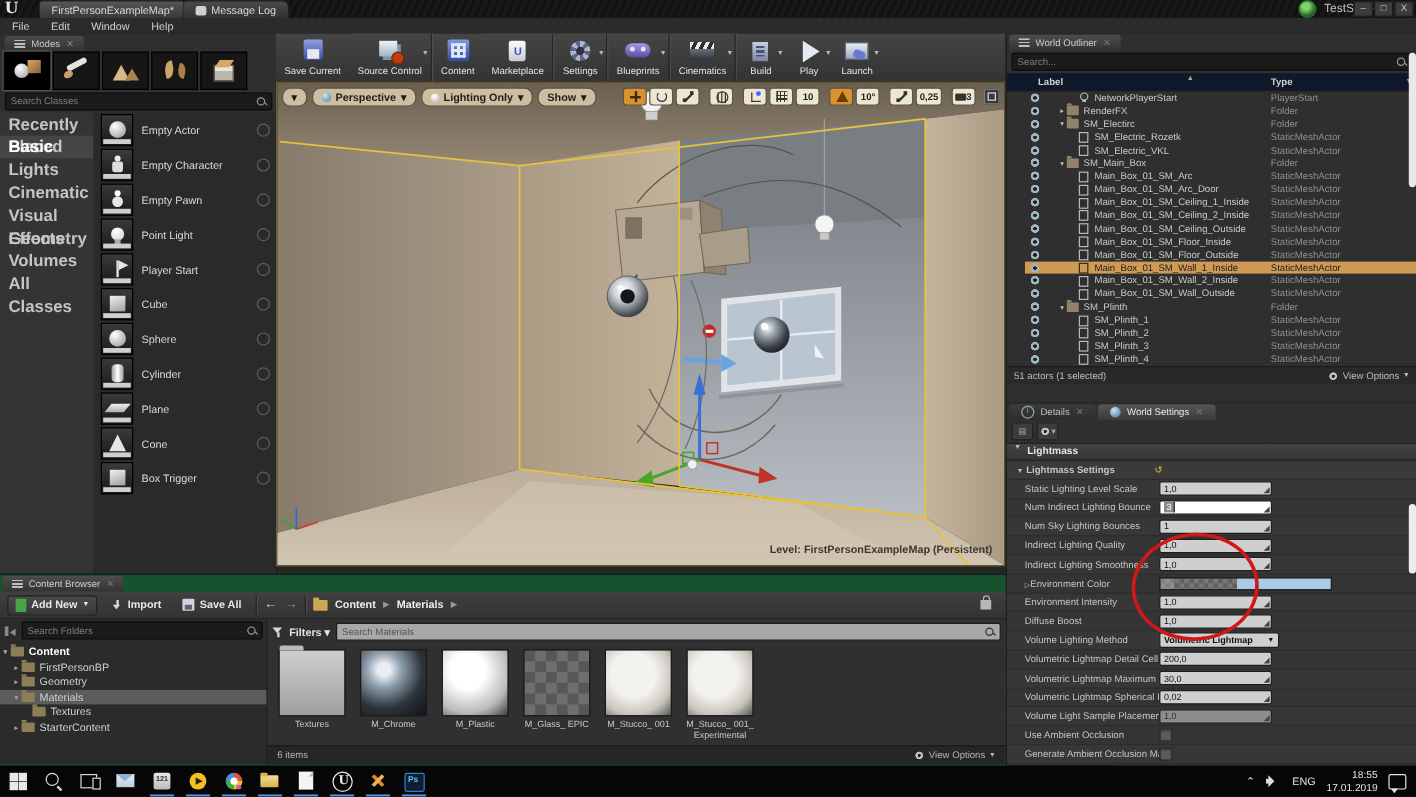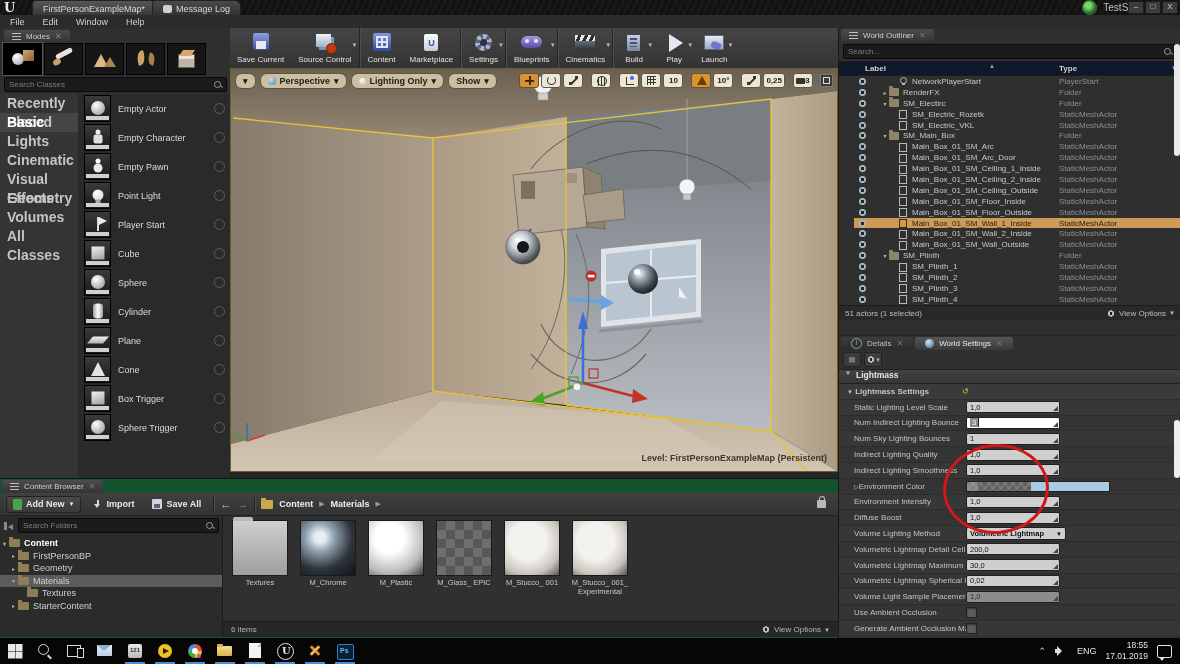--- a/index.html
+++ b/index.html
@@ -426,27 +426,20 @@
         </div>
 
         <div class="pitem">
           <span class="pthumb v-boxtrigger">
             <span class="pshape"></span>
           </span>
           <span class="plabel">Box Trigger</span>
           <span class="phelp"></span>
         </div>
 
-        <div class="pitem">
-          <span class="pthumb v-spheretrigger">
-            <span class="pshape"></span>
-          </span>
-          <span class="plabel">Sphere Trigger</span>
-          <span class="phelp"></span>
-        </div>
       </div>
   </div>
 
   <div class="abs" id="maintoolbar">
 
       <div class="tbtn">
         <span class="ticon ti-save"></span>
         <span class="cap">Save Current</span>
         <span class="tdrop"></span>
       </div>
@@ -1190,20 +1183,28 @@
 
             <div class="trow">
               <span style="padding-left: 9px;"></span>
               <span class="caret">▸</span>
               <span class="tfold"></span>
               <span>StarterContent</span>
             </div>
           </div>
       </div>
       <div id="cb-assets">
+        <div id="filter-row">
+          <span class="funnel"></span>
+          <span id="filters-lbl"><span>Filters</span> ▾</span>
+          <div id="asset-search">
+            <input placeholder="Search Materials" style="">
+            <span class="mag"></span>
+          </div>
+        </div>
         <div id="asset-grid">
 
             <div class="asset">
               <span class="athumb v-folderbig"></span>
               <span class="alabel">Textures</span>
             </div>
 
             <div class="asset">
               <span class="athumb v-chrome f-material"></span>
               <span class="alabel">M_Chrome</span>

